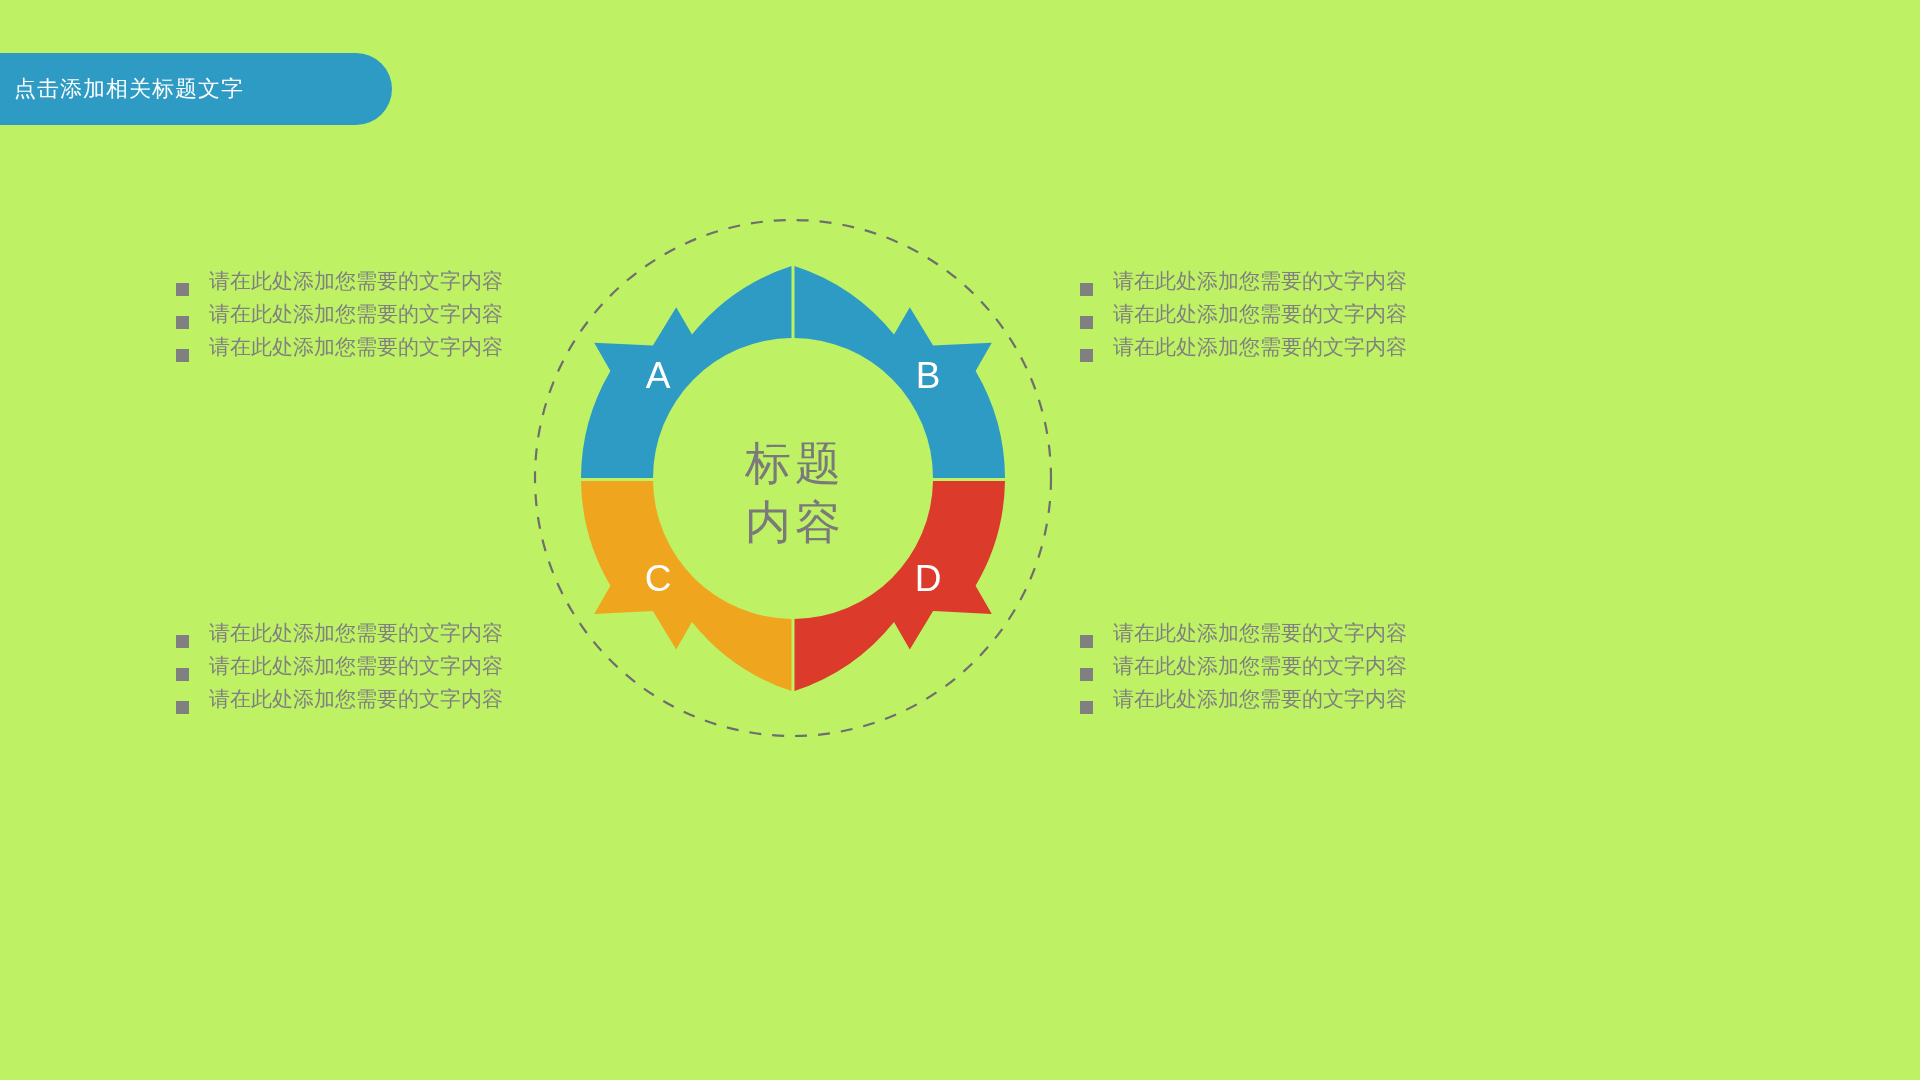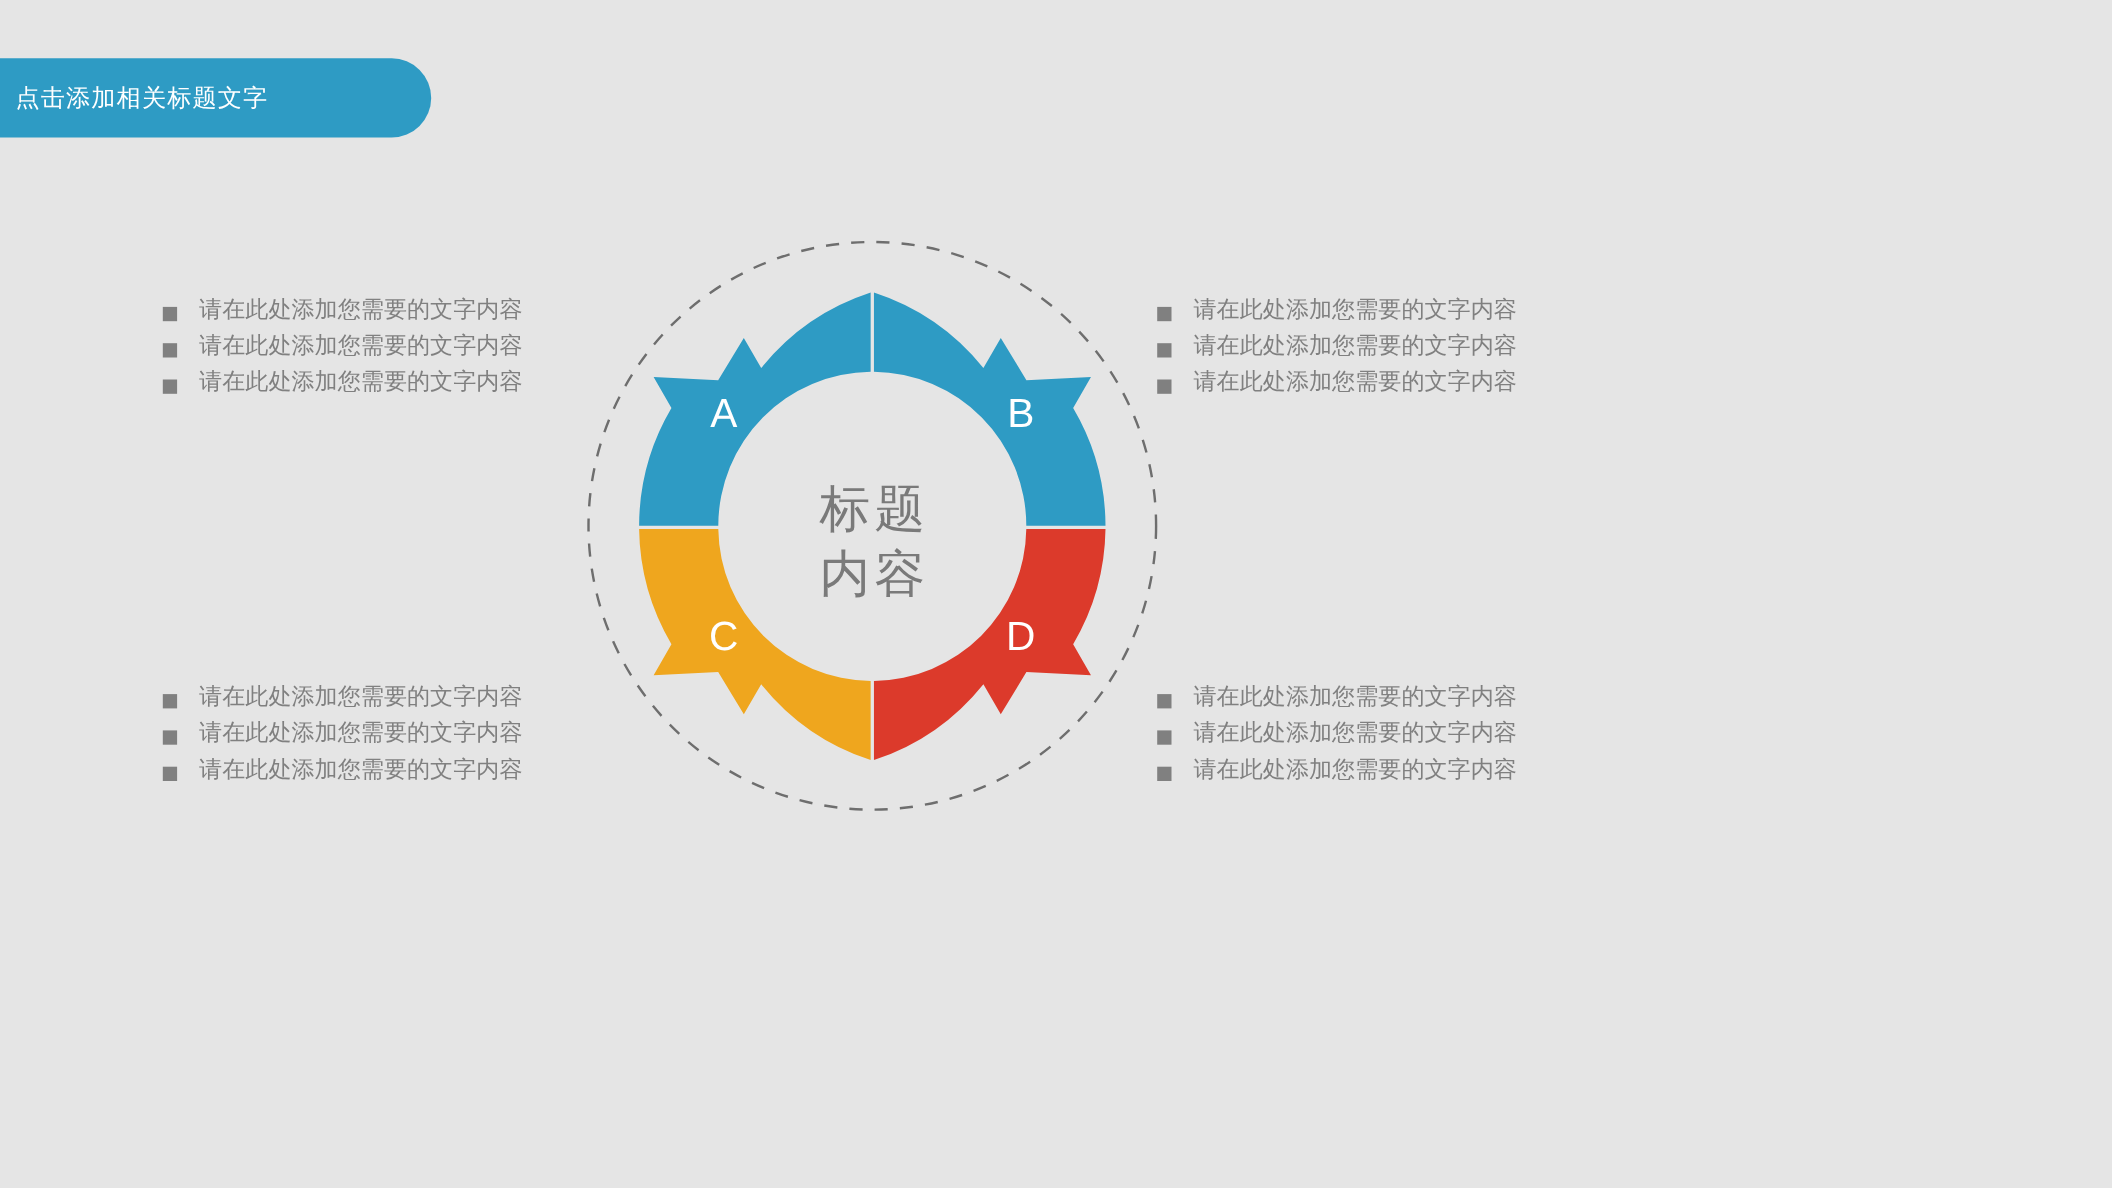--- a/index.html
+++ b/index.html
@@ -15,21 +15,21 @@
     overflow: hidden;
     position: relative;
   }
 
   
   #slide {
     position: absolute;
     left: 0; top: 0;
     width: 1920px;
     height: 1080px;
-    background: #e5e5e5;
+    background: #bef264;
   }
 
   
   #header-banner {
     position: absolute;
     left: -40px;
     top: 53px;
     width: 432px;
     height: 72px;
     background: #2E9BC4;
@@ -73,23 +73,24 @@
     letter-spacing: 4px;
   }
 
   
   .text-block {
     position: absolute;
     width: 420px;
   }
   .bullet-row {
     display: flex;
-    align-items: center;
+    align-items: flex-end;
     margin-bottom: 4px;
     height: 29px;
+    margin-left: 28px;
   }
   .bullet-marker {
     width: 13px;
     height: 13px;
     background: #808080;
     flex: 0 0 13px;
     margin-top: 8px;
     margin-right: 20px;
   }
   .bullet-text {

